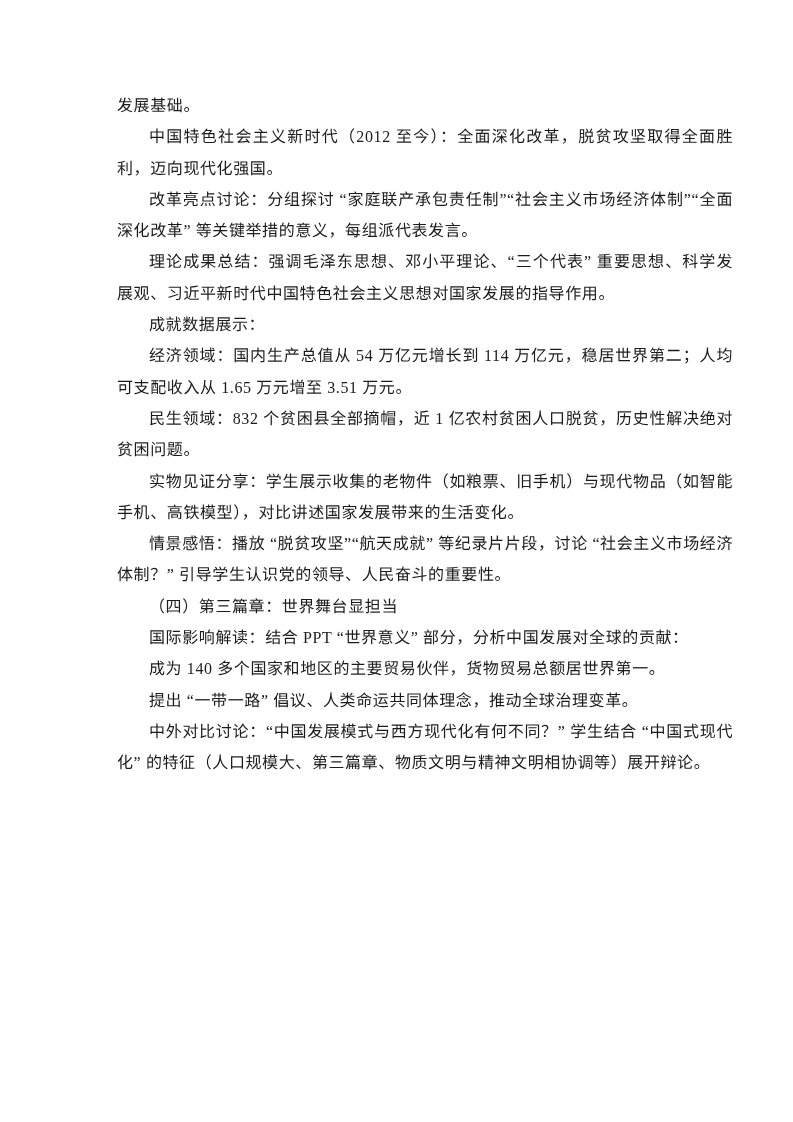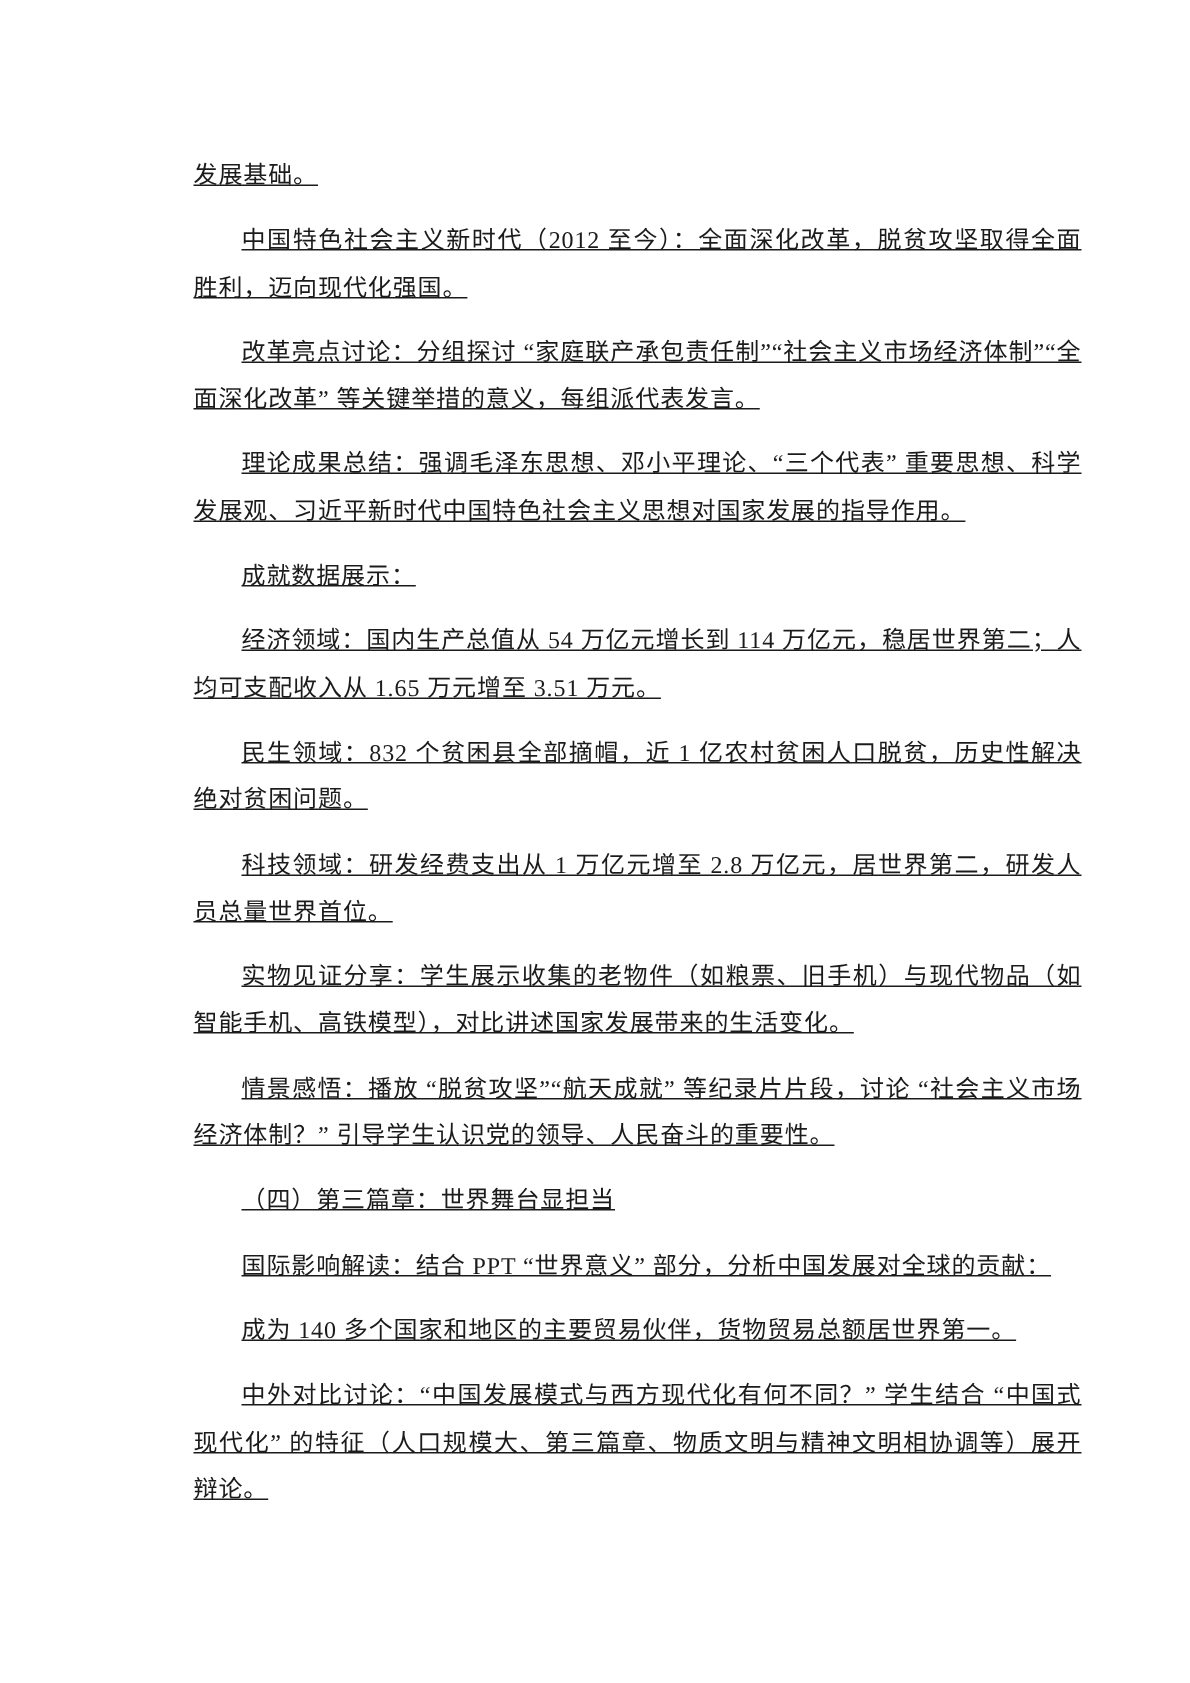--- a/index.html
+++ b/index.html
@@ -20,43 +20,42 @@
       top: 90px;
       width: 616px;
       font-family: "Liberation Serif", "DejaVu Serif", serif;
       font-size: 16px;
       line-height: 31.3px;
       letter-spacing: 0.6px;
       color: #1b1b1b;
       text-align: justify;
     }
     .para {
-      margin: 12px;
+      margin: 0;
       padding: 0;
       text-indent: 2em;
-      text-decoration: underline;
     }
     .para.no-indent {
       text-indent: 0;
     }
   </style>
 </head>
 <body>
 
 <div class="page" style="background: rgb(255, 255, 255);">
   <div class="text-block" style="color: rgb(27, 27, 27);">
 
   <p class="para no-indent">发展基础。</p>
       <p class="para">中国特色社会主义新时代（2012 至今）：全面深化改革，脱贫攻坚取得全面胜利，迈向现代化强国。</p>
       <p class="para">改革亮点讨论：分组探讨 “家庭联产承包责任制”“社会主义市场经济体制”“全面深化改革” 等关键举措的意义，每组派代表发言。</p>
       <p class="para">理论成果总结：强调毛泽东思想、邓小平理论、“三个代表” 重要思想、科学发展观、习近平新时代中国特色社会主义思想对国家发展的指导作用。</p>
       <p class="para">成就数据展示：</p>
       <p class="para">经济领域：国内生产总值从 54 万亿元增长到 114 万亿元，稳居世界第二；人均可支配收入从 1.65 万元增至 3.51 万元。</p>
       <p class="para">民生领域：832 个贫困县全部摘帽，近 1 亿农村贫困人口脱贫，历史性解决绝对贫困问题。</p>
-      <p class="para">科技领域：研发经费支出从 1 万亿元增至 2.8 万亿元，居世界第二，研发人员总量世界首位。</p>
       <p class="para">实物见证分享：学生展示收集的老物件（如粮票、旧手机）与现代物品（如智能手机、高铁模型），对比讲述国家发展带来的生活变化。</p>
       <p class="para">情景感悟：播放 “脱贫攻坚”“航天成就” 等纪录片片段，讨论 “社会主义市场经济体制？” 引导学生认识党的领导、人民奋斗的重要性。</p>
       <p class="para">（四）第三篇章：世界舞台显担当</p>
       <p class="para">国际影响解读：结合 PPT “世界意义” 部分，分析中国发展对全球的贡献：</p>
       <p class="para">成为 140 多个国家和地区的主要贸易伙伴，货物贸易总额居世界第一。</p>
+      <p class="para">提出 “一带一路” 倡议、人类命运共同体理念，推动全球治理变革。</p>
       <p class="para">中外对比讨论：“中国发展模式与西方现代化有何不同？”  学生结合 “中国式现代化” 的特征（人口规模大、第三篇章、物质文明与精神文明相协调等）展开辩论。</p>
     </div>
 </div>
 
 </body></html>

